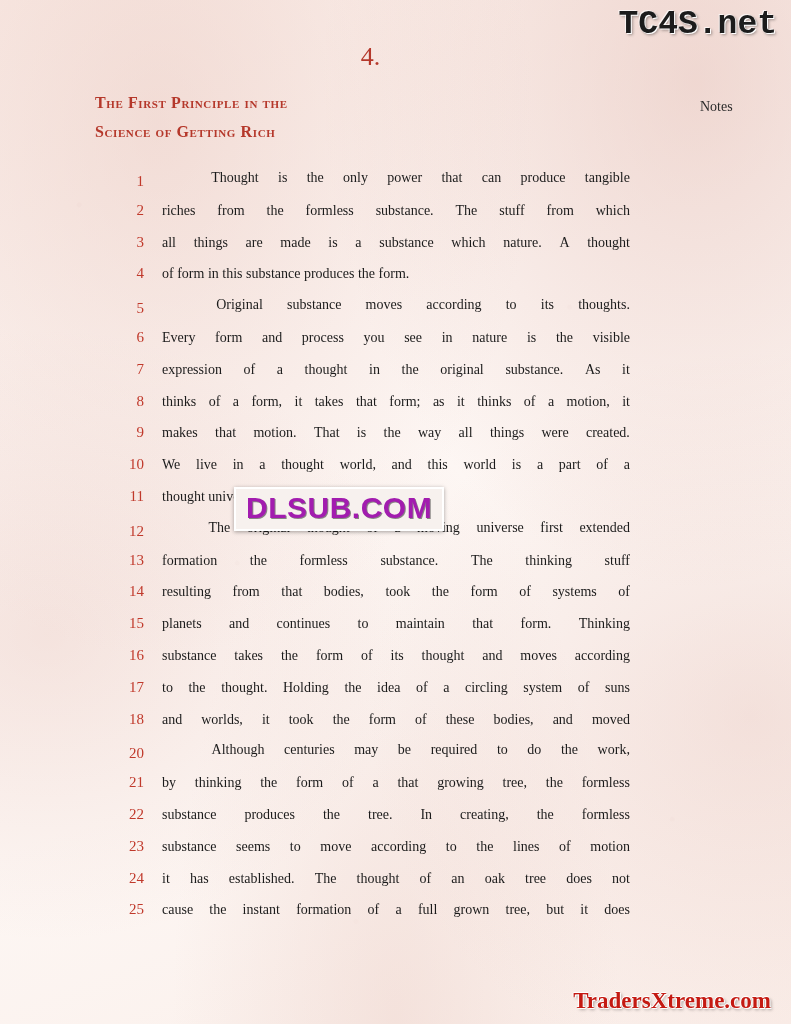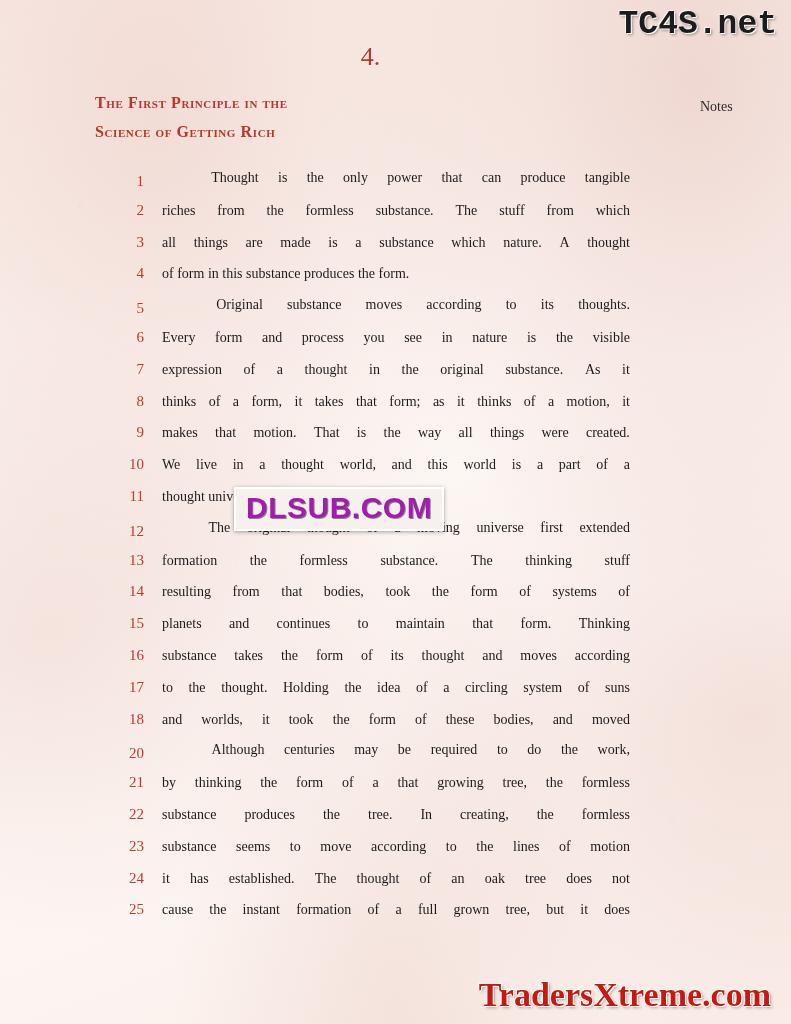--- a/index.html
+++ b/index.html
@@ -146,21 +146,21 @@
     text-shadow: 1px 1px 0 rgba(0,0,0,0.45);
   }
 
   
   .wm-bottom {
     position: absolute;
     bottom: 10px;
     right: 20px;
     font-family: "Liberation Serif", serif;
     font-weight: bold;
-    font-size: 34px;
+    font-size: 23px;
     color: #c41a12;
     text-shadow:
       1px 1px 0 #ffffff,
       -1px 0 0 #ffffff,
       0 -1px 0 #ffffff,
       2px 2px 3px rgba(0,0,0,0.3);
   }
 </style>
 </head>
 <body>

